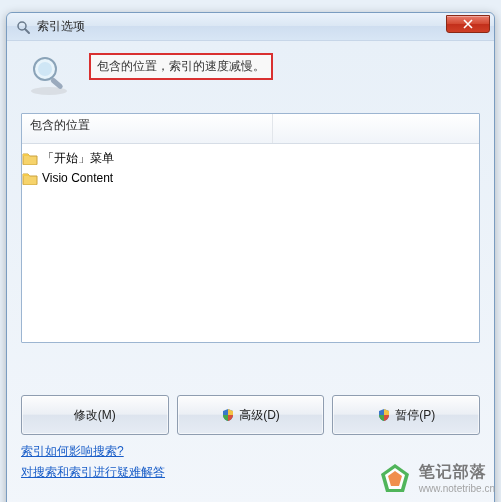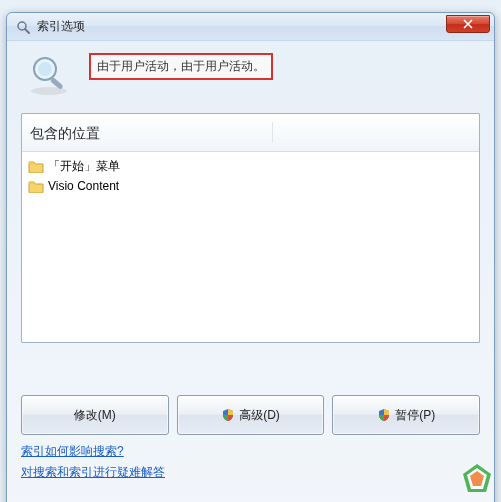--- a/index.html
+++ b/index.html
@@ -78,44 +78,43 @@
   .subhead { margin: 8px 0 6px; color: #222; }
   .listbox {
     background: #fff;
     border: 1px solid #9cb5d1;
     border-radius: 1px;
     height: 230px;
     overflow: hidden;
   }
   .listhead {
     display: flex;
-    height: 38px;
+    height: 30px;
     background: linear-gradient(to bottom, #ffffff 0%, #f0f4f9 100%);
     border-bottom: 1px solid #d6dde6;
-    font-size: 14px;
+    font-size: 12px;
     color: #2b2b2b;
-    align-items: center;
   }
   .listhead .col {
     padding: 3px 8px 0;
     border-right: 1px solid #e2e6eb;
   }
   .col1 { width: 55%; }
   .col2 { width: 45%; }
   .listbody { padding: 4px 0; }
   .row {
     display: flex;
     align-items: center;
     height: 20px;
   }
   .row .cell1 {
     width: 55%;
     display: flex;
     align-items: center;
-    padding-left: 6px;
+    padding-left: 0;
     gap: 4px;
   }
   .row .cell2 {
     width: 45%;
     padding-left: 8px;
     font-family: Tahoma, sans-serif;
   }
   .folder-icon {
     width: 16px; height: 14px;
     display: inline-flex;
@@ -187,21 +186,21 @@
     <div class="header-row">
       <div class="hd-icon">
         <svg width="48" height="48" viewBox="0 0 48 48">
           <ellipse cx="24" cy="40" rx="18" ry="4" fill="#d9dee4"></ellipse>
           <circle cx="20" cy="18" r="11" fill="#e8f4fb" stroke="#8aa3b8" stroke-width="2"></circle>
           <circle cx="20" cy="18" r="7" fill="#cfe6f5"></circle>
           <rect x="28" y="26" width="14" height="5" rx="2.5" fill="#9aaabd" transform="rotate(40 28 26)"></rect>
         </svg>
       </div>
       <div class="hd-text">
-        <div class="hd-line2">由于用户活动，由于用户活动。</div>
+        <div class="hd-line2">包含的位置，索引的速度减慢。</div>
       </div>
     </div>
 
 
     <div class="listbox">
       <div class="listhead">
         <div class="col col1">包含的位置</div>
       </div>
       <div class="listbody">
         <div class="row">
@@ -266,13 +265,17 @@
 
   </div>
 </div>
 
 <div class="watermark">
   <svg width="36" height="36" viewBox="0 0 36 36">
     <polygon points="18,4 32,14 27,32 9,32 4,14" fill="#3fae49"></polygon>
     <polygon points="18,8 28,15 24,29 12,29 8,15" fill="#ffffff"></polygon>
     <polygon points="18,11 25,16 22,26 14,26 11,16" fill="#f0843a"></polygon>
   </svg>
+  <div class="wm-text">
+    <div class="wm-title">笔记部落</div>
+    <div class="wm-url">www.notetribe.cn</div>
+  </div>
 </div>
 
 </body></html>

